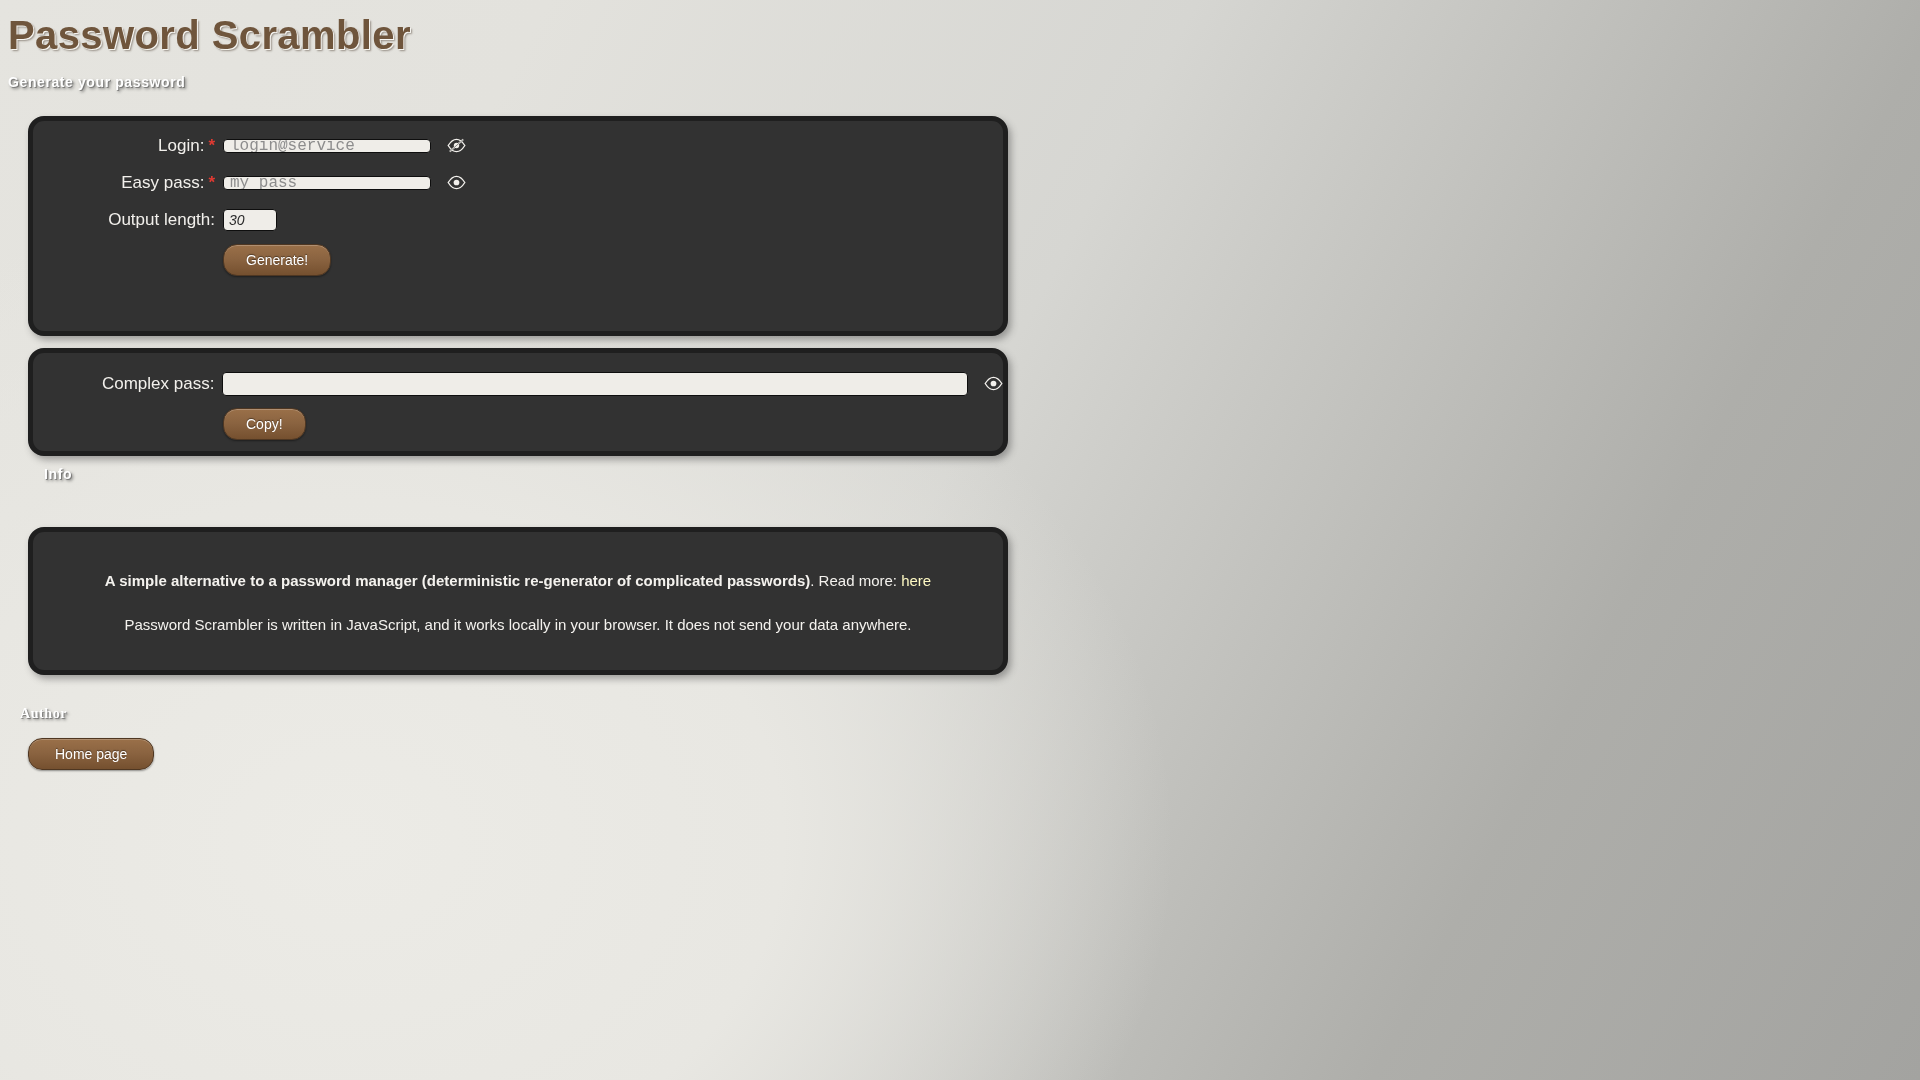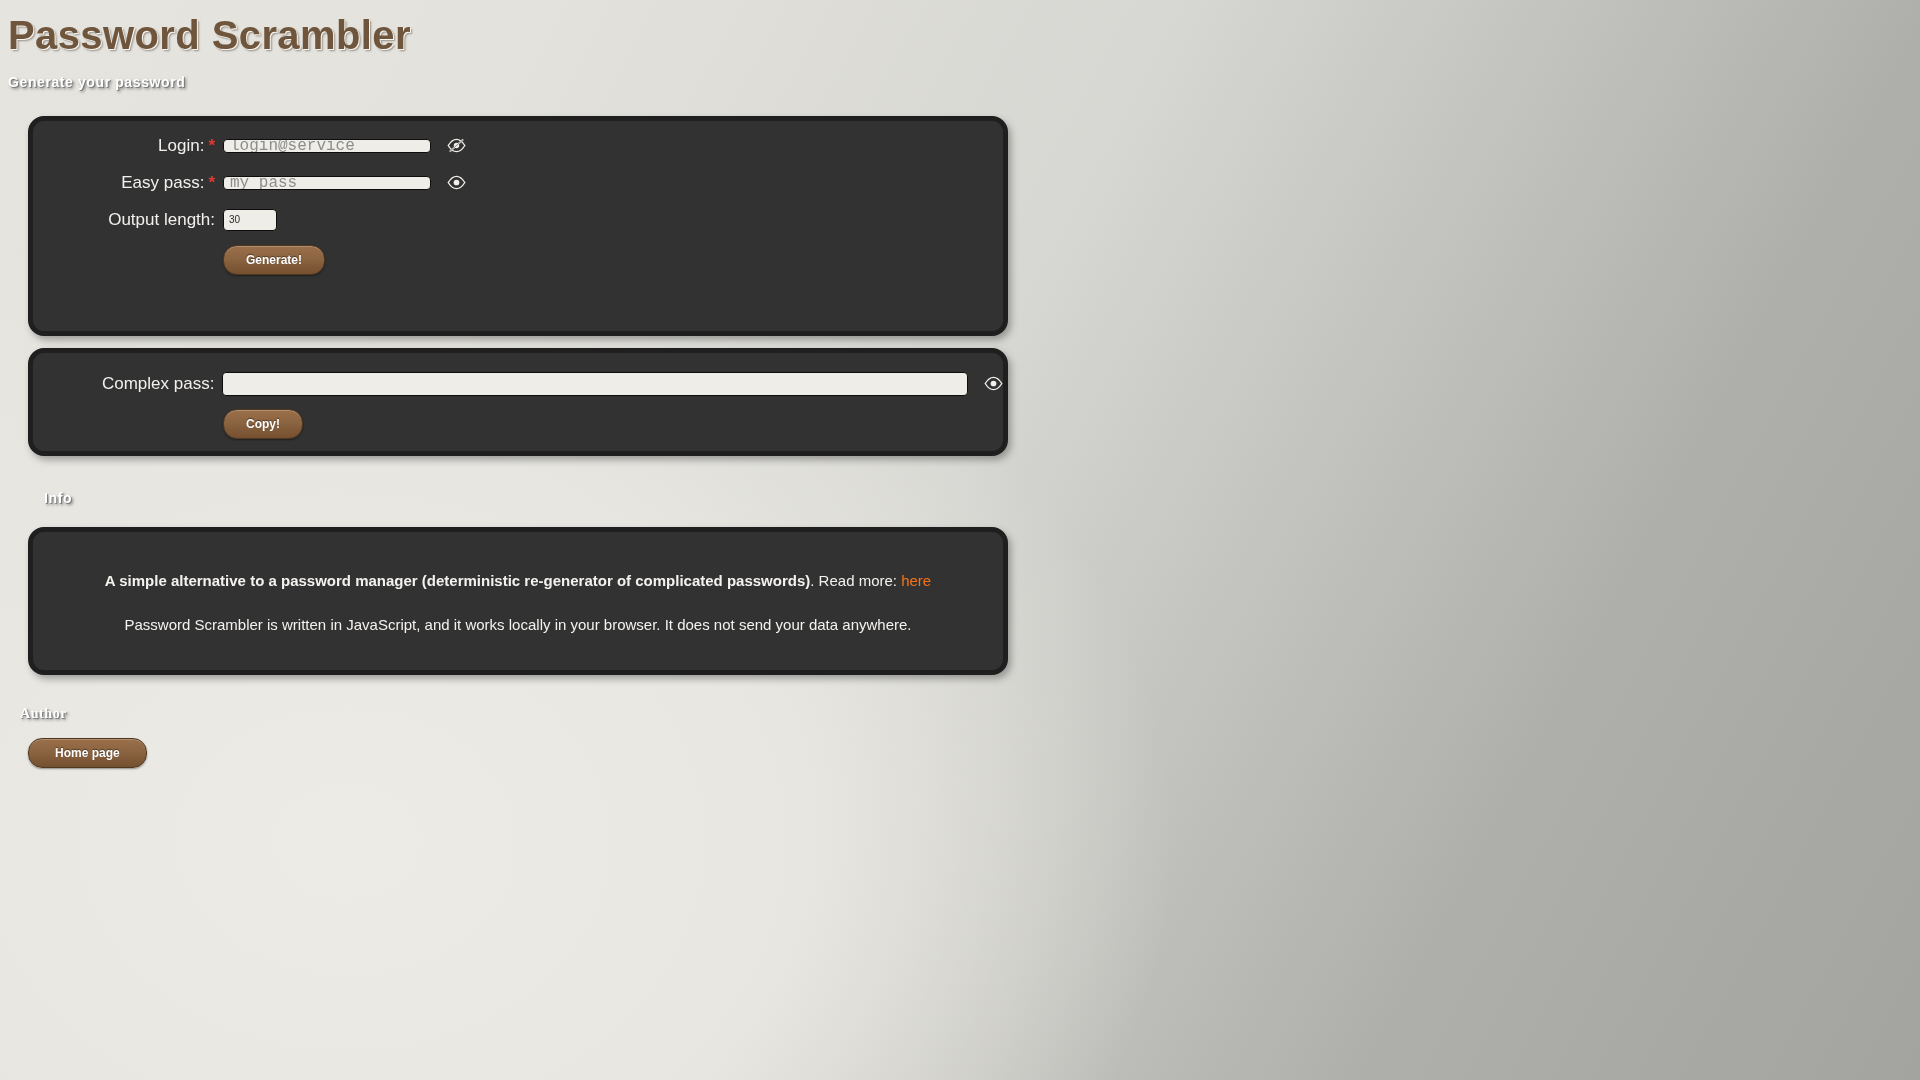--- a/index.html
+++ b/index.html
@@ -122,22 +122,23 @@
 
   .input-login, .input-easypass {
     width: 208px;
     height: 14px;
   }
 
   .input-length {
     width: 54px;
     height: 22px;
     font-family: "Liberation Sans", sans-serif;
-    font-size: 10px;
+    font-size: 14px;
     padding: 2px 5px;
+    font-style: italic;
   }
 
   .input-complex {
     width: 748px;
     height: 24px;
     font-family: "Liberation Sans", sans-serif;
     font-size: 14px;
   }
 
   .eye-btn {
@@ -179,22 +180,22 @@
   
   .btn-row {
     display: flex;
     align-items: center;
     height: 44px;
   }
   .btn-row .btn-offset { width: 190px; }
 
   .pill-btn {
     font-family: "Liberation Sans", sans-serif;
-    font-size: 12px;
-    font-weight: bold;
+    font-size: 14px;
+    font-weight: normal;
     color: #ffffff;
     text-shadow: 0 -1px 1px rgba(0,0,0,0.45);
     background: linear-gradient(#9a7049 0%, #8a6340 48%, #75502f 100%);
     border: 1px solid #4f3722;
     border-radius: 14px;
     padding: 7px 22px;
     cursor: pointer;
     box-shadow: inset 0 1px 0 rgba(255,255,255,0.22), 0 1px 2px rgba(0,0,0,0.4);
   }
 
@@ -212,21 +213,21 @@
   }
   .info-line {
     color: #f4f2ee;
     font-size: 15px;
     line-height: 1.45;
     margin: 0 0 22px 0;
   }
   .info-line:last-child { margin-bottom: 0; }
   .info-strong { font-weight: bold; }
   .info-link {
-    color: #f97316;
+    color: #fef9c3;
     text-decoration: none;
     cursor: pointer;
   }
 </style>
 </head>
 <body>
 
 <div class="page">
 
   <h1 class="app-title">Password Scrambler</h1>
@@ -287,21 +288,21 @@
           </svg>
         </span>
       </button>
     </div>
     <div class="btn-row">
       <span class="btn-offset"></span>
       <button class="pill-btn">Copy!</button>
     </div>
   </div>
 
-  <h2 class="section-title info-title" style="position:absolute; left:0; top:476px;padding-left:44px;">Info</h2>
+  <h2 class="section-title info-title" style="position:absolute; left:0; top:452px;padding-left:44px;">Info</h2>
 
   <div class="panel panel-info">
     <div class="info-body">
       <p class="info-line"><span class="info-strong">A simple alternative to a password manager (deterministic re-generator of complicated passwords)</span><span>. Read more: </span><a class="info-link">here</a></p>
       <p class="info-line">Password Scrambler is written in JavaScript, and it works locally in your browser. It does not send your data anywhere.</p>
     </div>
   </div>
 
   <h2 class="section-title" style="position:absolute; left:12px; top:690px;font-family:Liberation Serif, serif;">Author</h2>
 

